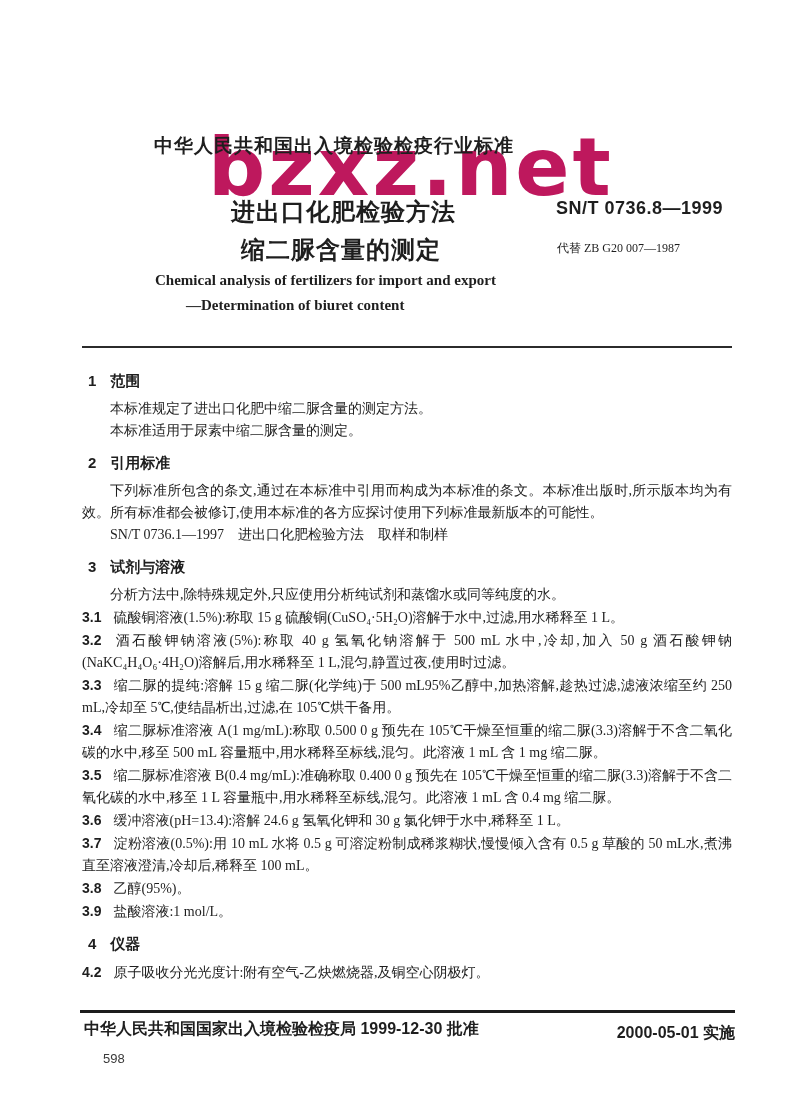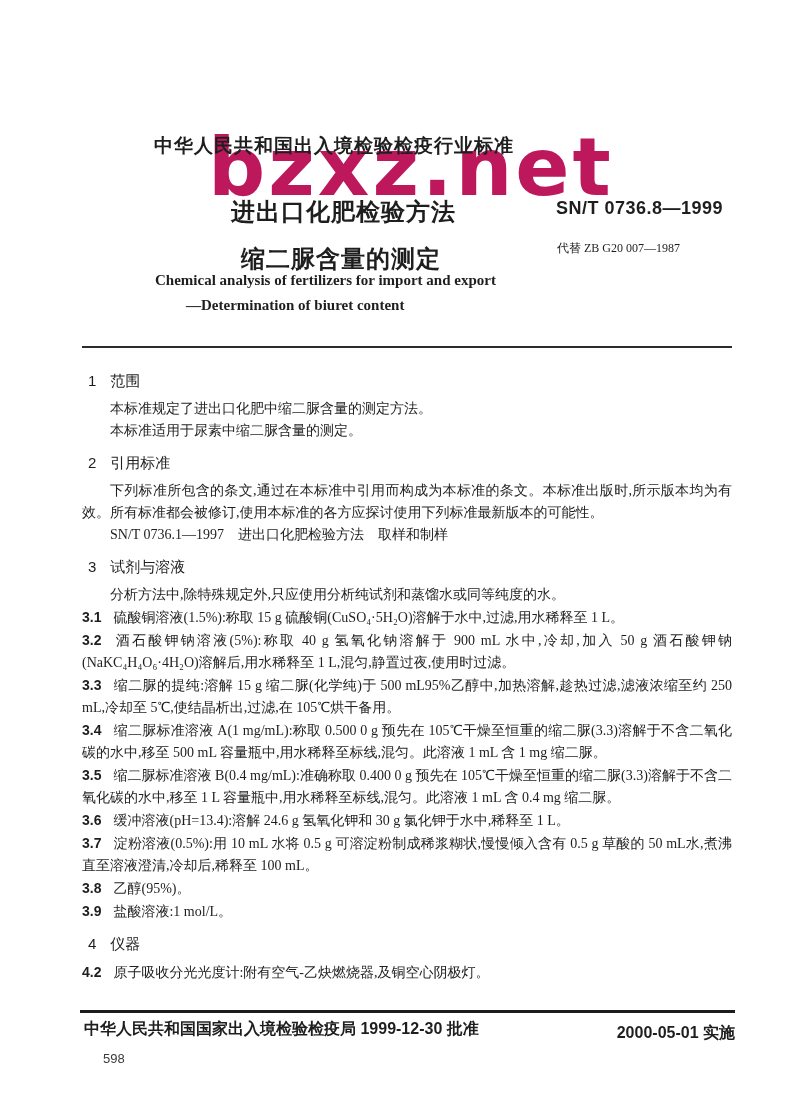--- a/index.html
+++ b/index.html
@@ -35,21 +35,21 @@
     z-index: 1;
   }
   .title-zh-1 {
     position: absolute; left: 231px; top: 196px;
     font-family: "Liberation Sans", sans-serif;
     font-weight: bold; font-size: 24px; letter-spacing: 1px; z-index: 1;
   }
   .title-zh-2 {
     position: absolute; left: 241px; top: 234px;
     font-family: "Liberation Sans", sans-serif;
-    font-weight: bold; font-size: 24px; letter-spacing: 1px; z-index: 1; margin-top: 9px;
+    font-weight: bold; font-size: 24px; letter-spacing: 1px; z-index: 1;
   }
   .std-number {
     position: absolute; left: 556px; top: 198px;
     font-family: "Liberation Sans", sans-serif;
     font-weight: bold; font-size: 18px; letter-spacing: 0.5px; z-index: 1;
   }
   .replaces {
     position: absolute; left: 557px; top: 240px;
     font-family: "Liberation Serif", serif;
     font-size: 12px; z-index: 1;
@@ -70,21 +70,21 @@
     width: 650px; height: 2px; background: #2b2b2b; z-index: 1;
   }
 
   
   .content {
     position: absolute; left: 82px; top: 366px;
     width: 650px; z-index: 1;
   }
   .sec-h {
     font-family: "Liberation Sans", sans-serif;
-    font-weight: normal; font-size: 15px;
+    font-weight: bold; font-size: 15px;
     margin: 10px 0 6px 6px; line-height: 22px;
   }
   .content section:first-child .sec-h { margin-top: 4px; }
   .sec-num { margin-right: 14px; }
   .para {
     font-size: 14px; line-height: 22px; margin: 0;
     text-align: justify;
   }
   .indent { text-indent: 2em; }
   .item-num {
@@ -145,21 +145,21 @@
     <section>
       <h2 class="sec-h"><span class="sec-num">2</span><span>引用标准</span></h2>
       <p class="para indent">下列标准所包含的条文,通过在本标准中引用而构成为本标准的条文。本标准出版时,所示版本均为有效。所有标准都会被修订,使用本标准的各方应探讨使用下列标准最新版本的可能性。</p>
       <p class="para indent">SN/T 0736.1—1997　进出口化肥检验方法　取样和制样</p>
     </section>
 
     <section>
       <h2 class="sec-h"><span class="sec-num">3</span><span>试剂与溶液</span></h2>
       <p class="para indent">分析方法中,除特殊规定外,只应使用分析纯试剂和蒸馏水或同等纯度的水。</p>
       <p class="para"><span class="item-num">3.1</span><span>硫酸铜溶液(1.5%):称取 15 g 硫酸铜(CuSO₄·5H₂O)溶解于水中,过滤,用水稀释至 1 L。</span></p>
-      <p class="para"><span class="item-num">3.2</span><span>酒石酸钾钠溶液(5%):称取 40 g 氢氧化钠溶解于 900 mL 水中,冷却,加入 50 g 酒石酸钾钠(NaKC₄H₄O₆·4H₂O)溶解后,用水稀释至 1 L,混匀,静置过夜,使用时过滤。</span></p>
+      <p class="para"><span class="item-num">3.2</span><span>酒石酸钾钠溶液(5%):称取 40 g 氢氧化钠溶解于 500 mL 水中,冷却,加入 50 g 酒石酸钾钠(NaKC₄H₄O₆·4H₂O)溶解后,用水稀释至 1 L,混匀,静置过夜,使用时过滤。</span></p>
       <p class="para"><span class="item-num">3.3</span><span>缩二脲的提纯:溶解 15 g 缩二脲(化学纯)于 500 mL95%乙醇中,加热溶解,趁热过滤,滤液浓缩至约 250 mL,冷却至 5℃,使结晶析出,过滤,在 105℃烘干备用。</span></p>
       <p class="para"><span class="item-num">3.4</span><span>缩二脲标准溶液 A(1 mg/mL):称取 0.500 0 g 预先在 105℃干燥至恒重的缩二脲(3.3)溶解于不含二氧化碳的水中,移至 500 mL 容量瓶中,用水稀释至标线,混匀。此溶液 1 mL 含 1 mg 缩二脲。</span></p>
       <p class="para"><span class="item-num">3.5</span><span>缩二脲标准溶液 B(0.4 mg/mL):准确称取 0.400 0 g 预先在 105℃干燥至恒重的缩二脲(3.3)溶解于不含二氧化碳的水中,移至 1 L 容量瓶中,用水稀释至标线,混匀。此溶液 1 mL 含 0.4 mg 缩二脲。</span></p>
       <p class="para"><span class="item-num">3.6</span><span>缓冲溶液(pH=13.4):溶解 24.6 g 氢氧化钾和 30 g 氯化钾于水中,稀释至 1 L。</span></p>
       <p class="para"><span class="item-num">3.7</span><span>淀粉溶液(0.5%):用 10 mL 水将 0.5 g 可溶淀粉制成稀浆糊状,慢慢倾入含有 0.5 g 草酸的 50 mL水,煮沸直至溶液澄清,冷却后,稀释至 100 mL。</span></p>
       <p class="para"><span class="item-num">3.8</span><span>乙醇(95%)。</span></p>
       <p class="para"><span class="item-num">3.9</span><span>盐酸溶液:1 mol/L。</span></p>
     </section>
 
     <section>

